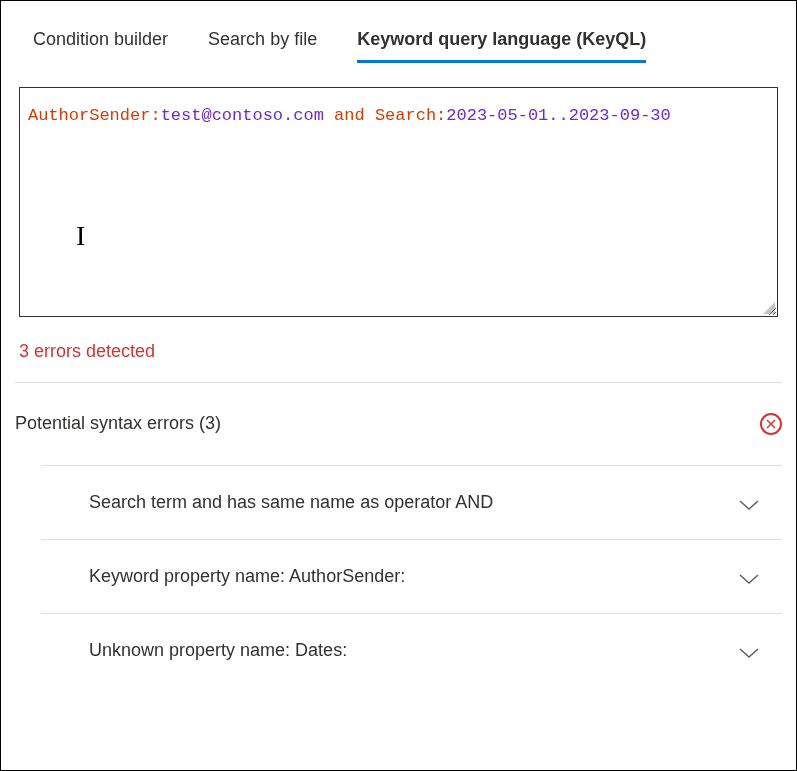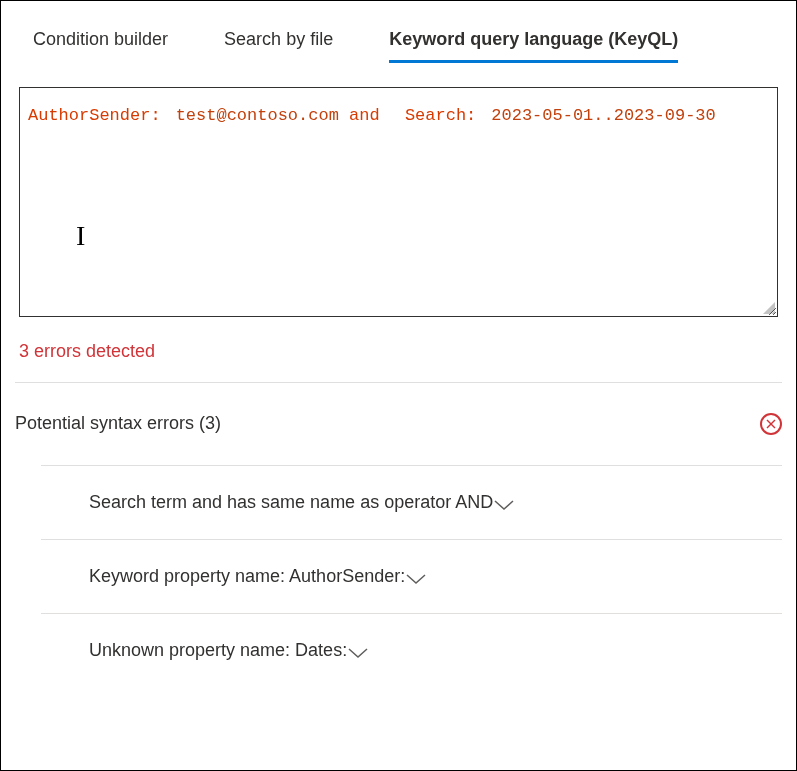--- a/index.html
+++ b/index.html
@@ -11,21 +11,21 @@
       font-family: 'Segoe UI', Tahoma, Geneva, Verdana, sans-serif;
       background: #fff;
       width: 797px;
       height: 771px;
       border: 1px solid #000;
       padding: 0;
     }
     .tabs {
       display: flex;
       padding: 28px 32px 0 32px;
-      gap: 56px;
+      gap: 40px;
       border-bottom: none;
     }
     .tab {
       font-size: 18px;
       color: #323130;
       padding-bottom: 10px;
       cursor: pointer;
       font-weight: 400;
     }
     .tab.active {
@@ -45,22 +45,21 @@
     }
     .query-line {
       white-space: nowrap;
     }
     .tok-error {
       color: #d83b01;
       text-decoration-color: #d83b01;
       font-weight: 400;
     }
     .tok-text {
-      color: #c2410c;
-      margin-left: 15px;
+      color: #6d28d9;
     }
     .text-cursor {
       position: absolute;
       left: 56px;
       top: 132px;
       font-family: Georgia, serif;
       font-size: 28px;
       color: #000;
       user-select: none;
     }
@@ -114,21 +113,21 @@
       cursor: pointer;
       position: relative;
     }
     .close-circle svg {
       width: 10px;
       height: 10px;
     }
     .error-item {
       display: flex;
       align-items: center;
-      justify-content: flex-start;
+      justify-content: space-between;
       padding: 26px 22px 26px 48px;
       font-size: 18px;
       color: #323130;
       border-top: 1px solid #e1dfdd;
       margin: 0 14px 0 40px;
     }
     .chevron {
       width: 22px;
       height: 14px;
       cursor: pointer;

